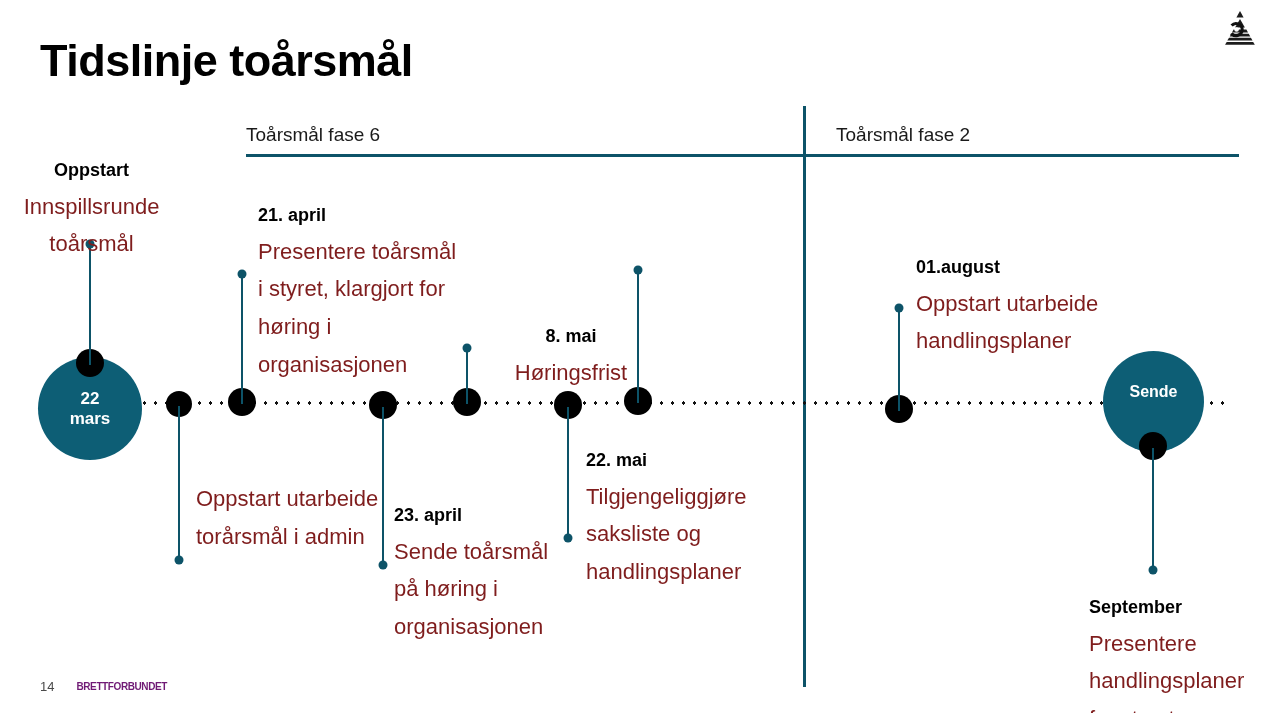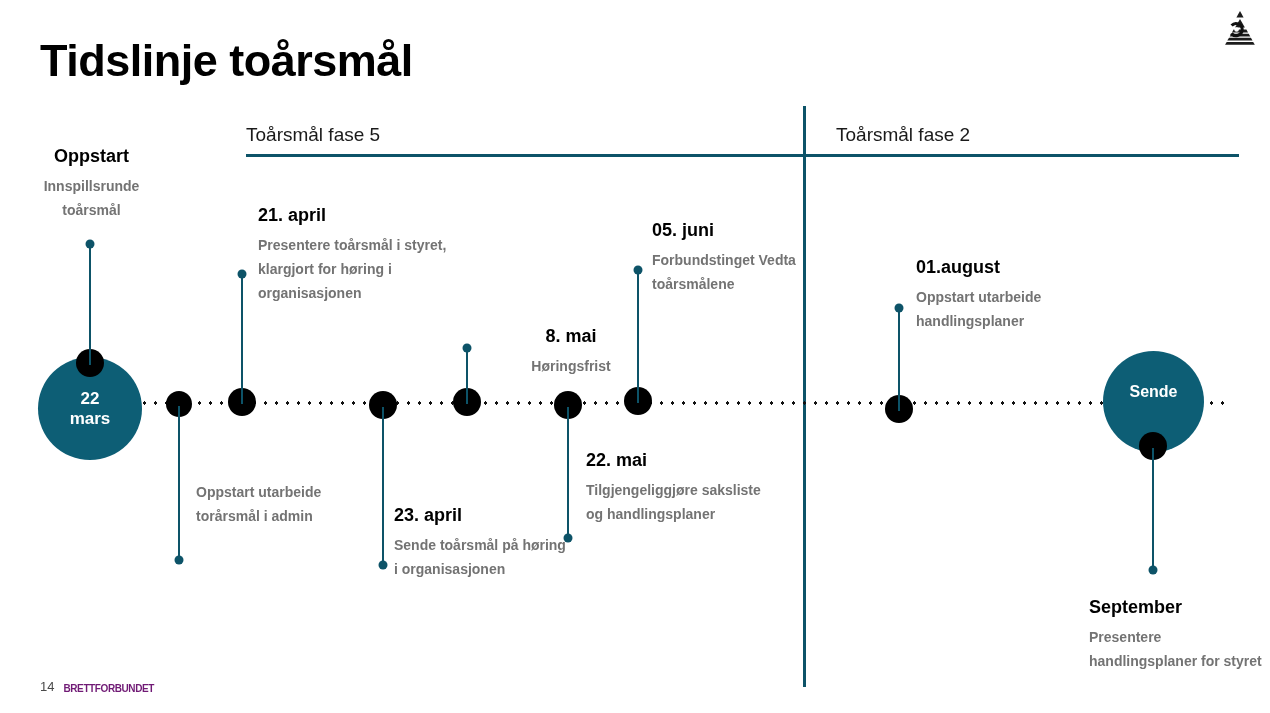--- a/index.html
+++ b/index.html
@@ -151,36 +151,36 @@
   }
   .milestone .m-date {
     font-size: 18px;
     font-weight: 700;
     color: #000000;
     margin: 0 0 6px 0;
     line-height: 1.2;
     white-space: nowrap;
   }
   .milestone .m-desc {
-    font-size: 14px;
-    font-weight: 700;
-    color: #737373;
+    font-size: 22px;
+    font-weight: 400;
+    color: #7f1d1d;
     line-height: 1.72;
     margin: 0;
   }
   .milestone.centered { text-align: center; }
 
   
   #footer {
     position: absolute;
     left: 40px;
     top: 679px;
     display: flex;
-    align-items: flex-end;
-    gap: 9px;
+    align-items: center;
+    gap: 22px;
   }
   #footer-page {
     font-size: 13px;
     color: #4a4a4a;
     font-weight: 400;
   }
   #footer-brand {
     font-size: 10px;
     font-weight: 700;
     letter-spacing: -0.4px;
@@ -202,36 +202,36 @@
         <path d="M15.6,20.6 h12.8 l1.6,2.8 h-16 z"></path>
         <path d="M13.3,24.7 h17.4 l1.6,2.8 h-20.6 z"></path>
         <path d="M11,28.8 h21.9 l1.6,2.8 h-25.2 z"></path>
         <path d="M8.7,32.9 h26.5 l1.6,2.8 h-29.7 z"></path>
         <path d="M12.5,15.5 a7.6,7.6 0 0 1 13.2,5.1 a7.6,7.6 0 0 1 -13.6,4.6 l2.6,-1.6 a4.6,4.6 0 0 0 8,-3 a4.6,4.6 0 0 0 -8,-3.1 z" fill="#111111"></path>
         <circle cx="18.6" cy="20.5" r="2.3" fill="#ffffff"></circle>
       </g>
     </svg>
   </div>
 
-  <div class="phase-label" id="phase1-label">Toårsmål fase 5</div>
+  <div class="phase-label" id="phase1-label">Toårsmål fase 6</div>
   <div class="phase-label" id="phase2-label">Toårsmål fase 2</div>
   <div id="phase-rule"></div>
   <div id="phase-divider"></div>
 
   <div id="axis"></div>
 
   <div class="month-bubble" id="bubble-start">
     <span>22</span>
     <span>mars</span>
   </div>
   <div class="marker" style="left:90px; top:363px;"></div>
   <div class="stem" style="left:90px; top:243px; height:122px;"></div>
   <div class="stem-dot" style="left:90px; top:244px;"></div>
 
-  <div class="milestone centered" style="left:14px; top:146px; width:155px;">
+  <div class="milestone centered" style="left:14px; top:160px; width:155px;">
     <div class="m-date">Oppstart</div>
     <div class="m-desc">Innspillsrunde toårsmål</div>
   </div>
 
   <div class="marker small" style="left:179px; top:404px;"></div>
   <div class="stem" style="left:179px; top:406px; height:154px;"></div>
   <div class="stem-dot" style="left:179px; top:560px;"></div>
 
   <div class="milestone" style="left:196px; top:480px; width:190px;">
     <div class="m-desc">Oppstart utarbeide torårsmål i admin</div>
@@ -270,24 +270,20 @@
 
   <div class="milestone" style="left:586px; top:450px; width:180px;">
     <div class="m-date">22. mai</div>
     <div class="m-desc">Tilgjengeliggjøre saksliste og handlingsplaner</div>
   </div>
 
   <div class="marker" style="left:638px; top:401px;"></div>
   <div class="stem" style="left:638px; top:270px; height:133px;"></div>
   <div class="stem-dot" style="left:638px; top:270px;"></div>
 
-  <div class="milestone" style="left:652px; top:220px; width:160px;">
-    <div class="m-date">05. juni</div>
-    <div class="m-desc">Forbundstinget Vedta toårsmålene</div>
-  </div>
 
   <div class="marker" style="left:899px; top:409px;"></div>
   <div class="stem" style="left:899px; top:308px; height:103px;"></div>
   <div class="stem-dot" style="left:899px; top:308px;"></div>
 
   <div class="milestone" style="left:916px; top:257px; width:200px;">
     <div class="m-date">01.august</div>
     <div class="m-desc">Oppstart utarbeide handlingsplaner</div>
   </div>
 

